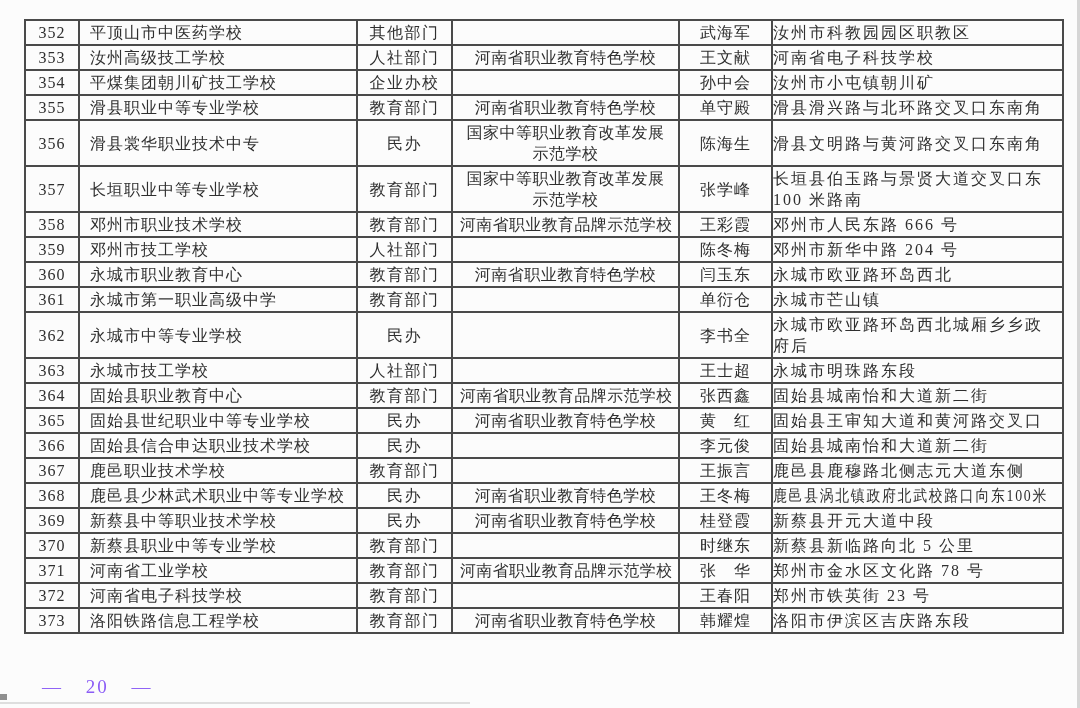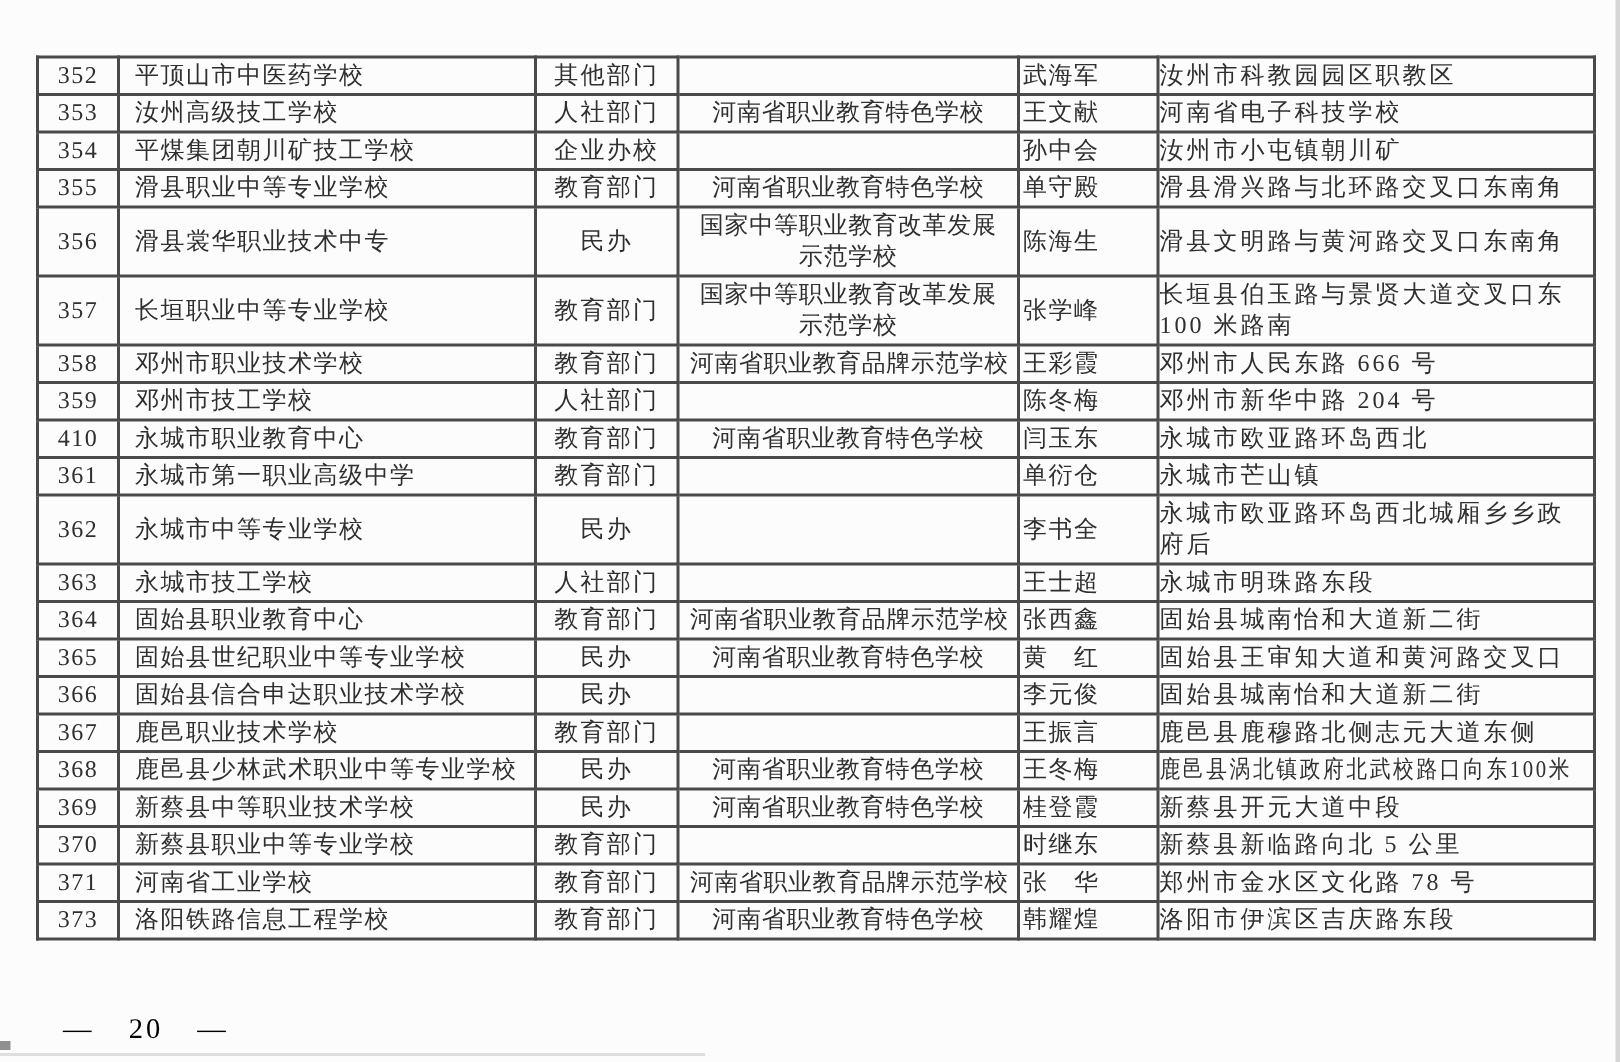--- a/index.html
+++ b/index.html
@@ -7,43 +7,43 @@
   }
   *{margin:0;padding:0;box-sizing:border-box;}
   html,body{width:1080px;height:708px;overflow:hidden;}
   body{
     background:var(--bg);
     font-family:"Liberation Serif","DejaVu Serif",serif;
     color:var(--text);
     position:relative;
   }
   table.doc{
-    position:absolute; left:24px; top:37px;
+    position:absolute; left:24px; top:19px;
     border-collapse:collapse; table-layout:fixed; width:1038px;
     background:transparent;
   }
   td{
     border:2px solid var(--line);
     font-size:16px;
     height:23px;
     line-height:21px;
     padding:1px 6px;
     vertical-align:middle;
     overflow:hidden;
   }
   td.c-no{text-align:center;letter-spacing:1px;padding:1px 2px;}
   td.c-school{text-align:left;letter-spacing:1px;padding-left:10px;border-radius:10px;}
   td.c-dept{text-align:center;letter-spacing:1.5px;padding:1px 2px;}
   td.c-desig{text-align:center;letter-spacing:0.5px;padding:1px 6px;}
-  td.c-person{text-align:left;letter-spacing:1px;padding:1px 2px;}
+  td.c-person{text-align:center;letter-spacing:1px;padding:1px 2px;}
   td.c-addr{text-align:left;letter-spacing:2px;padding-left:0;padding-right:6px;}
   .page-num{
     position:absolute; left:42px; top:676px;
     font-size:19px; letter-spacing:2px; word-spacing:16px;
-    color:#000000;
+    color:#8b5cf6;
   }
   .edge-right{
     position:absolute; right:0; top:0; width:3px; height:708px;
     background:var(--edge);
   }
   .edge-bottom{
     position:absolute; left:0; top:702px; width:470px; height:2px;
     background:#dedede;
   }
   .corner-mark{
@@ -122,21 +122,21 @@
   </tr>
       <tr>
     <td class="c-no">359</td>
     <td class="c-school"><span>邓州市技工学校</span></td>
     <td class="c-dept">人社部门</td>
     <td class="c-desig"><span></span></td>
     <td class="c-person">陈冬梅</td>
     <td class="c-addr"><span style="display: inline-block; white-space: nowrap;">邓州市新华中路 204 号</span></td>
   </tr>
       <tr>
-    <td class="c-no">410</td>
+    <td class="c-no">360</td>
     <td class="c-school"><span>永城市职业教育中心</span></td>
     <td class="c-dept">教育部门</td>
     <td class="c-desig"><span style="display: inline-block; white-space: nowrap;">河南省职业教育特色学校</span></td>
     <td class="c-person">闫玉东</td>
     <td class="c-addr"><span style="display: inline-block; white-space: nowrap;">永城市欧亚路环岛西北</span></td>
   </tr>
       <tr>
     <td class="c-no">361</td>
     <td class="c-school"><span>永城市第一职业高级中学</span></td>
     <td class="c-dept">教育部门</td>
@@ -216,20 +216,28 @@
     <td class="c-person">时继东</td>
     <td class="c-addr"><span style="display: inline-block; white-space: nowrap;">新蔡县新临路向北 5 公里</span></td>
   </tr>
       <tr>
     <td class="c-no">371</td>
     <td class="c-school"><span>河南省工业学校</span></td>
     <td class="c-dept">教育部门</td>
     <td class="c-desig"><span style="display: inline-block; white-space: nowrap; transform: scaleX(0.991); transform-origin: center center;">河南省职业教育品牌示范学校</span></td>
     <td class="c-person">张　华</td>
     <td class="c-addr"><span style="display: inline-block; white-space: nowrap;">郑州市金水区文化路 78 号</span></td>
+  </tr>
+      <tr>
+    <td class="c-no">372</td>
+    <td class="c-school"><span>河南省电子科技学校</span></td>
+    <td class="c-dept">教育部门</td>
+    <td class="c-desig"><span></span></td>
+    <td class="c-person">王春阳</td>
+    <td class="c-addr"><span style="display: inline-block; white-space: nowrap;">郑州市铁英街 23 号</span></td>
   </tr>
       <tr>
     <td class="c-no">373</td>
     <td class="c-school"><span>洛阳铁路信息工程学校</span></td>
     <td class="c-dept">教育部门</td>
     <td class="c-desig"><span style="display: inline-block; white-space: nowrap;">河南省职业教育特色学校</span></td>
     <td class="c-person">韩耀煌</td>
     <td class="c-addr"><span style="display: inline-block; white-space: nowrap;">洛阳市伊滨区吉庆路东段</span></td>
   </tr>
     </tbody>

